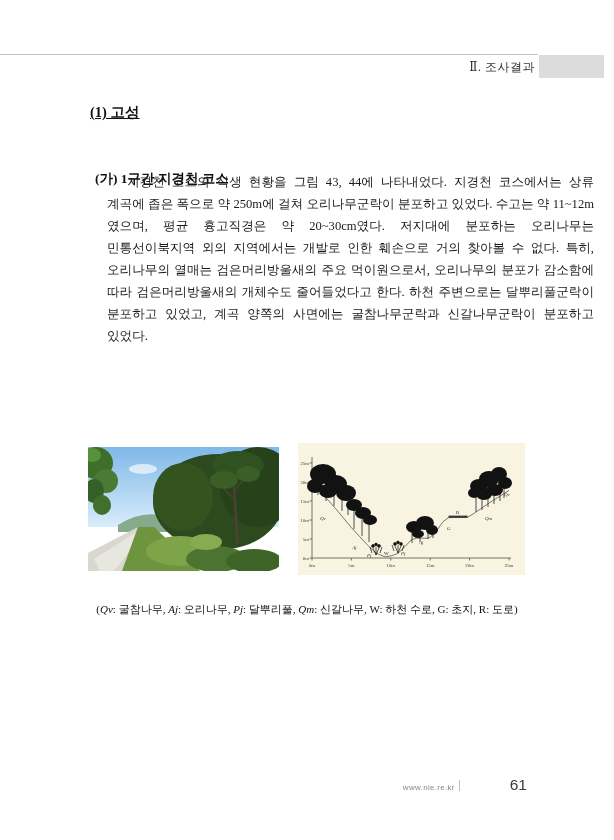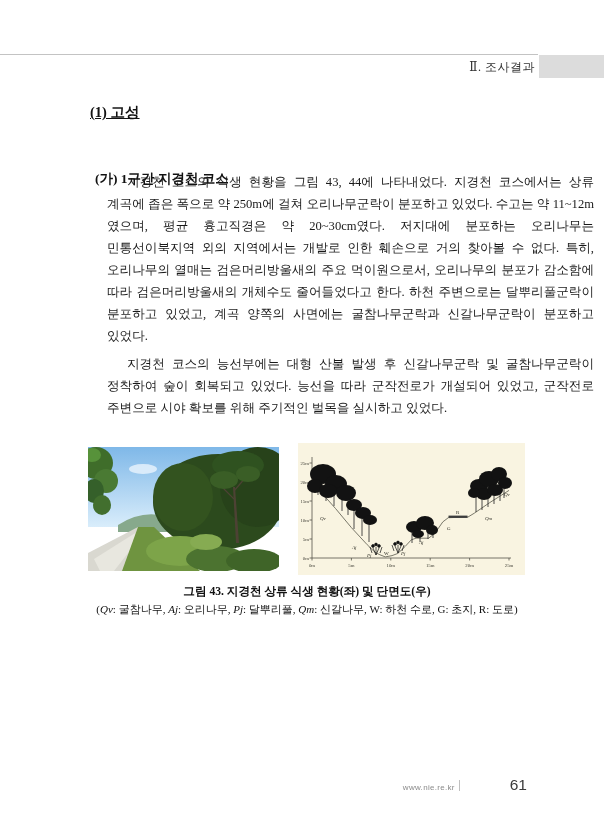--- a/index.html
+++ b/index.html
@@ -37,21 +37,20 @@
 <div class="page">
 
   <div class="header-rule"></div>
   <div class="header-label">Ⅱ. 조사결과</div>
   <div class="header-tab"></div>
 
   <div class="sec-title">(1) 고성</div>
   <div class="sub-title">(가) 1구간 지경천 코스</div>
   <div class="bodytext">
     <p>지경천 코스의 식생 현황을 그림 43, 44에 나타내었다. 지경천 코스에서는 상류 계곡에 좁은 폭으로 약 250m에 걸쳐 오리나무군락이 분포하고 있었다. 수고는 약 11~12m 였으며, 평균 흉고직경은 약 20~30cm였다. 저지대에 분포하는 오리나무는 민통선이북지역 외의 지역에서는 개발로 인한 훼손으로 거의 찾아볼 수 없다. 특히, 오리나무의 열매는 검은머리방울새의 주요 먹이원으로서, 오리나무의 분포가 감소함에 따라 검은머리방울새의 개체수도 줄어들었다고 한다. 하천 주변으로는 달뿌리풀군락이 분포하고 있었고, 계곡 양쪽의 사면에는 굴참나무군락과 신갈나무군락이 분포하고 있었다.</p>
-    <p>지경천 코스의 능선부에는 대형 산불 발생 후 신갈나무군락 및 굴참나무군락이 정착하여 숲이 회복되고 있었다. 능선을 따라 군작전로가 개설되어 있었고, 군작전로 주변으로 시야 확보를 위해 주기적인 벌목을 실시하고 있었다.</p>
   </div>
 
   <svg class="photo" viewBox="0 0 191 124">
     <defs>
       <linearGradient id="sky" x1="0" y1="0" x2="0" y2="1">
         <stop offset="0" stop-color="#7fb8e8"></stop>
           <stop offset="1" stop-color="#d9edfb"></stop>
       </linearGradient>
     </defs>
     <g>
@@ -178,21 +177,20 @@
       <text x="86" y="111.5">W</text>
       <text x="103" y="112" font-style="italic">Pj</text>
       <text x="121" y="100.5" font-style="italic">Aj</text>
       <text x="149" y="87">G</text>
       <text x="158" y="70.5">R</text>
       <text x="187" y="76.5" font-style="italic">Qm</text>
       <text x="206" y="53" font-style="italic">Qv</text>
     </g>
   </svg>
 
-  <div class="fig-caption">그림 43. 지경천 상류 식생 현황(좌) 및 단면도(우)</div>
   <div class="fig-legend"><span>(</span><span class="it">Qv</span><span>: 굴참나무, </span><span class="it">Aj</span><span>: 오리나무, </span><span class="it">Pj</span><span>: 달뿌리풀, </span><span class="it">Qm</span><span>: 신갈나무, W: 하천 수로, G: 초지, R: 도로)</span></div>
 
   <div class="footer">
     <span class="site">www.nie.re.kr</span>
     <span class="sep"></span>
     <span class="num">61</span>
   </div>
 
 </div>
 

